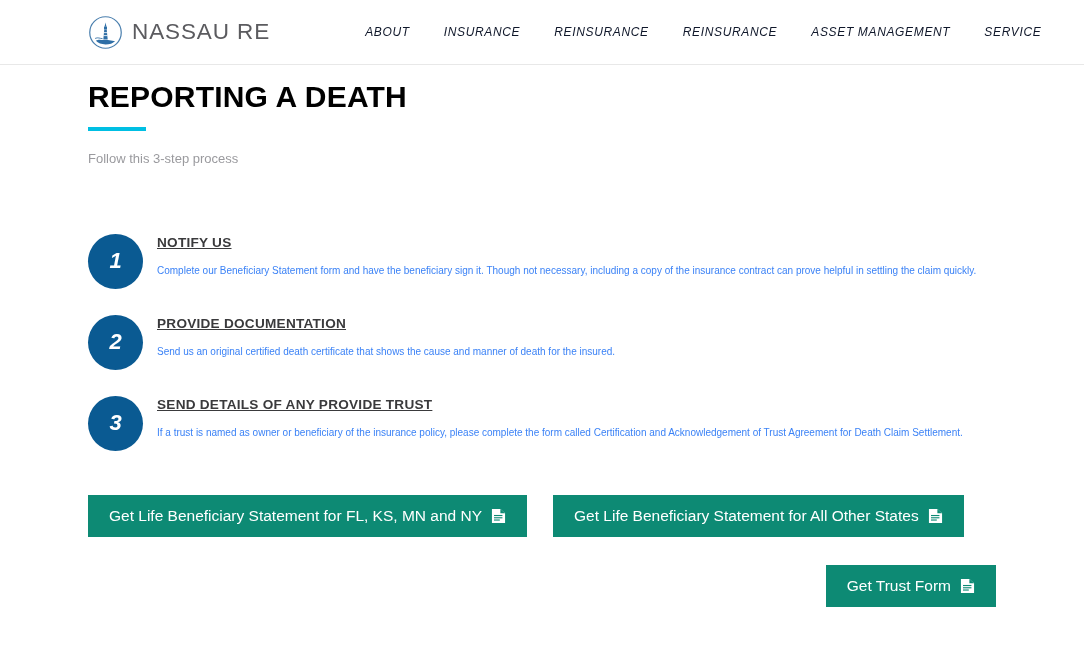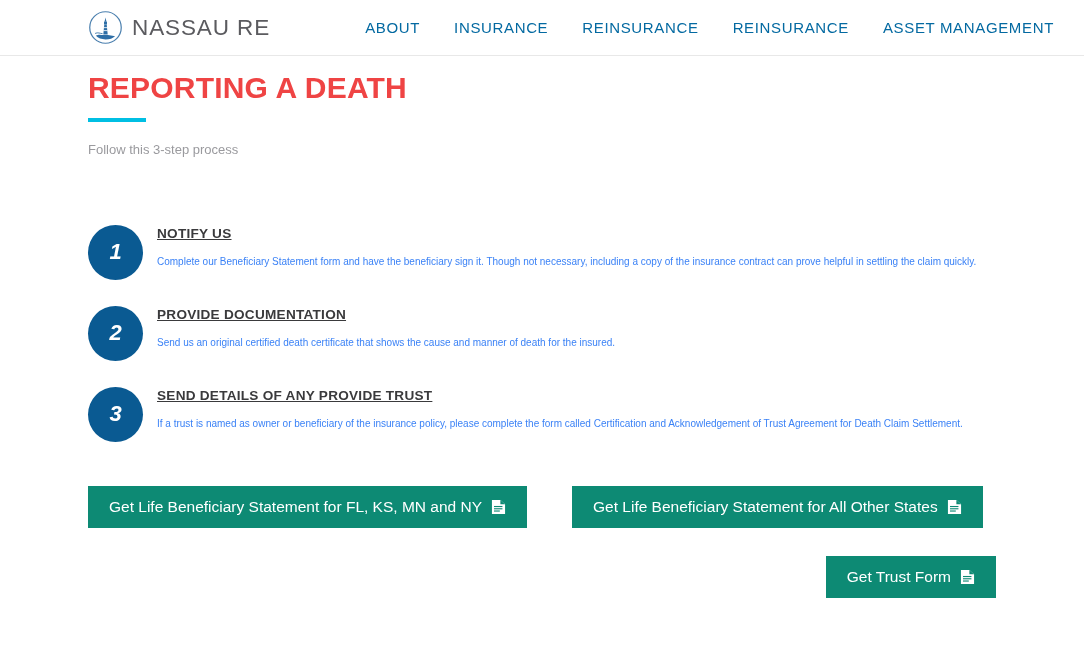--- a/index.html
+++ b/index.html
@@ -10,21 +10,21 @@
   body {
     width: 1084px;
     height: 650px;
     background: #ffffff;
     font-family: "Liberation Sans", sans-serif;
     overflow: hidden;
   }
 
   
   .site-header {
-    height: 56px;
+    height: 65px;
     width: 100%;
     background: #ffffff;
     border-bottom: 1px solid #e8e8e8;
     display: flex;
     align-items: center;
     padding: 0 30px 0 88px;
   }
   .brand {
     display: flex;
     align-items: center;
@@ -44,40 +44,41 @@
     font-weight: 400;
     white-space: nowrap;
   }
   .main-nav {
     display: flex;
     align-items: center;
     margin-left: 78px;
     gap: 0;
   }
   .nav-link {
-    font-size: 15px;
+    font-size: 12px;
     letter-spacing: 0.65px;
-    color: #0369a1;
+    color: #0f172a;
     text-decoration: none;
     padding: 0 17px;
     white-space: nowrap;
     cursor: pointer;
     font-weight: 400;
+    font-style: italic;
   }
 
   
   .page {
     padding: 0 88px;
   }
   .page-title {
     margin: 0;
     padding-top: 14px;
     font-size: 30px;
     font-weight: 700;
-    color: #ef4444;
+    color: #000000;
     letter-spacing: 0.2px;
     line-height: 1.18;
   }
   .title-rule {
     width: 58px;
     height: 4px;
     background: #00bfe3;
     margin-top: 13px;
   }
   .page-subtitle {
@@ -132,21 +133,21 @@
     font-size: 10px;
     color: #3b82f6;
     line-height: 1.55;
     font-weight: 400;
   }
 
   
   .button-row {
     display: flex;
     margin-top: 44px;
-    gap: 45px;
+    gap: 26px;
   }
   .cta {
     background: #0d8a74;
     color: #ffffff;
     border: none;
     font-family: "Liberation Sans", sans-serif;
     font-size: 15.5px;
     font-weight: 400;
     padding: 13px 21px;
     display: inline-flex;

